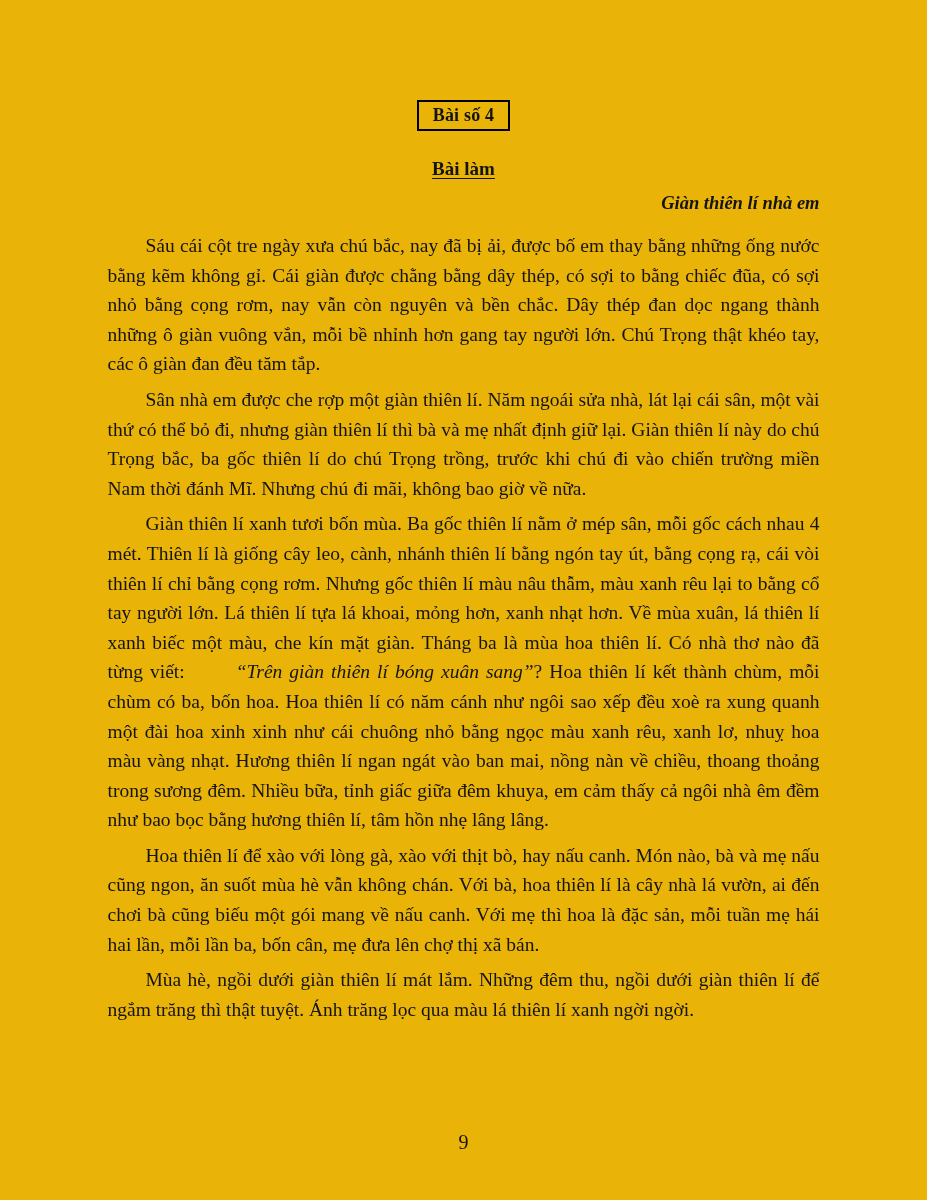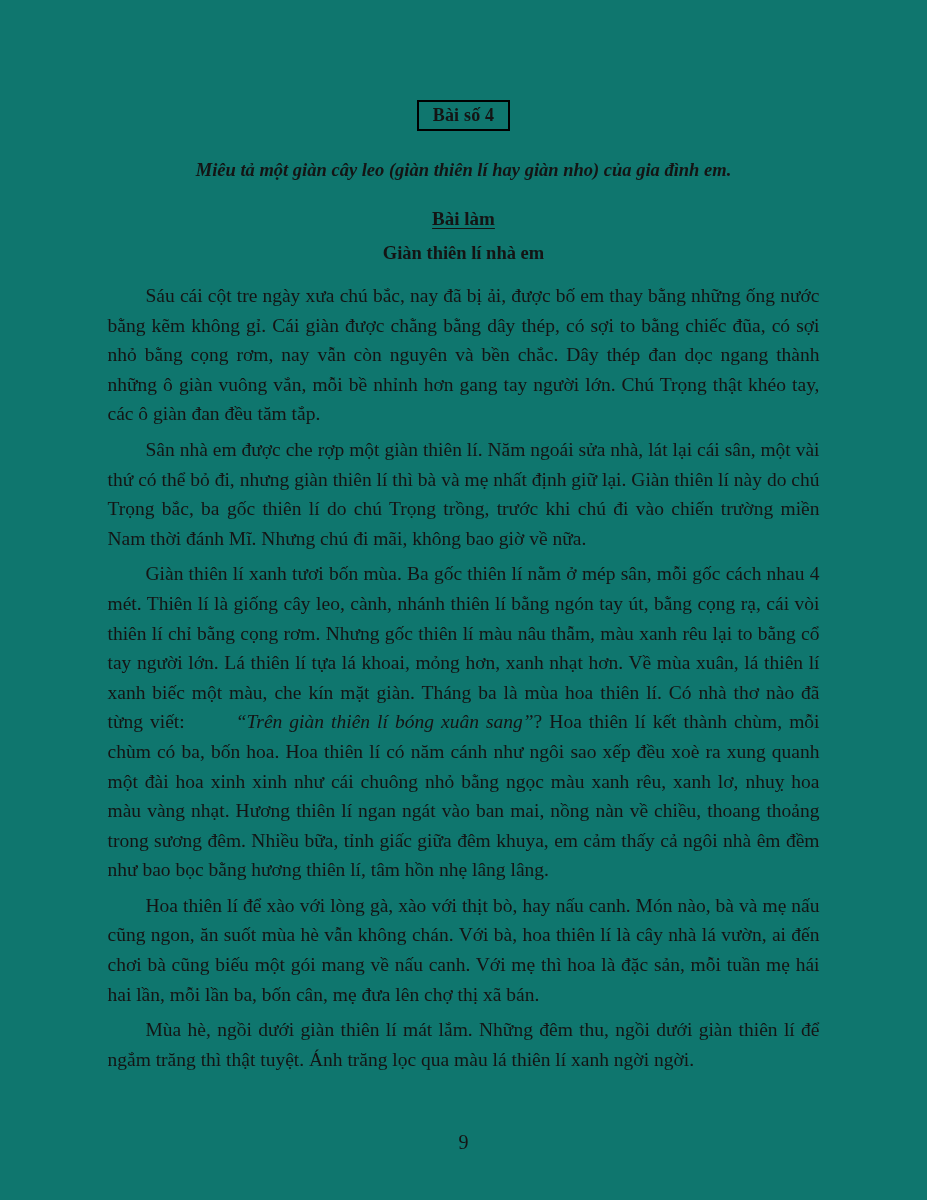--- a/index.html
+++ b/index.html
@@ -4,21 +4,21 @@
 <style>
   html, body {
     margin: 0;
     padding: 0;
     background: #ffffff;
   }
   .page {
     position: relative;
     width: 927px;
     height: 1200px;
-    background: #0f766e;
+    background: #eab308;
     color: #141414;
     font-family: "Liberation Serif", "DejaVu Serif", serif;
     overflow: hidden;
   }
   .content {
     width: 712px;
     margin: 0 auto;
     padding-top: 100px;
   }
   .badge-row {
@@ -48,25 +48,26 @@
     font-size: 19px;
     line-height: 24px;
     margin: 0 0 10px;
   }
   .section-heading .underline {
     text-decoration: underline;
     text-underline-offset: 3px;
     text-align: center;
   }
   .essay-title {
-    text-align: center;
+    text-align: right;
     font-weight: bold;
     font-size: 18.5px;
     line-height: 24px;
     margin: 0 0 16px;
+    font-style: italic;
   }
   .body-text p {
     text-align: justify;
     text-indent: 38px;
     font-size: 19.5px;
     line-height: 29.6px;
     margin: 0 0 6px;
   }
   .body-text .inline-quote {
     font-style: italic;
@@ -85,21 +86,20 @@
 </head>
 <body>
 
 <div class="page">
   <div class="content">
 
     <div class="badge-row">
       <div class="lesson-badge">Bài số 4</div>
     </div>
 
-    <p class="prompt">Miêu tả một giàn cây leo (giàn thiên lí hay giàn nho) của gia đình em.</p>
 
     <div class="section-heading">
       <span class="underline">Bài làm</span>
     </div>
 
     <div class="essay-title">Giàn thiên lí nhà em</div>
 
     <div class="body-text">
 
       <p><span>Sáu cái cột tre ngày xưa chú bắc, nay đã bị ải, được bố em thay bằng những ống nước bằng kẽm không gỉ. Cái giàn được chằng bằng dây thép, có sợi to bằng chiếc đũa, có sợi nhỏ bằng cọng rơm, nay vẫn còn nguyên và bền chắc. Dây thép đan dọc ngang thành những ô giàn vuông vắn, mỗi bề nhỉnh hơn gang tay người lớn. Chú Trọng thật khéo tay, các ô giàn đan đều tăm tắp.</span></p>

